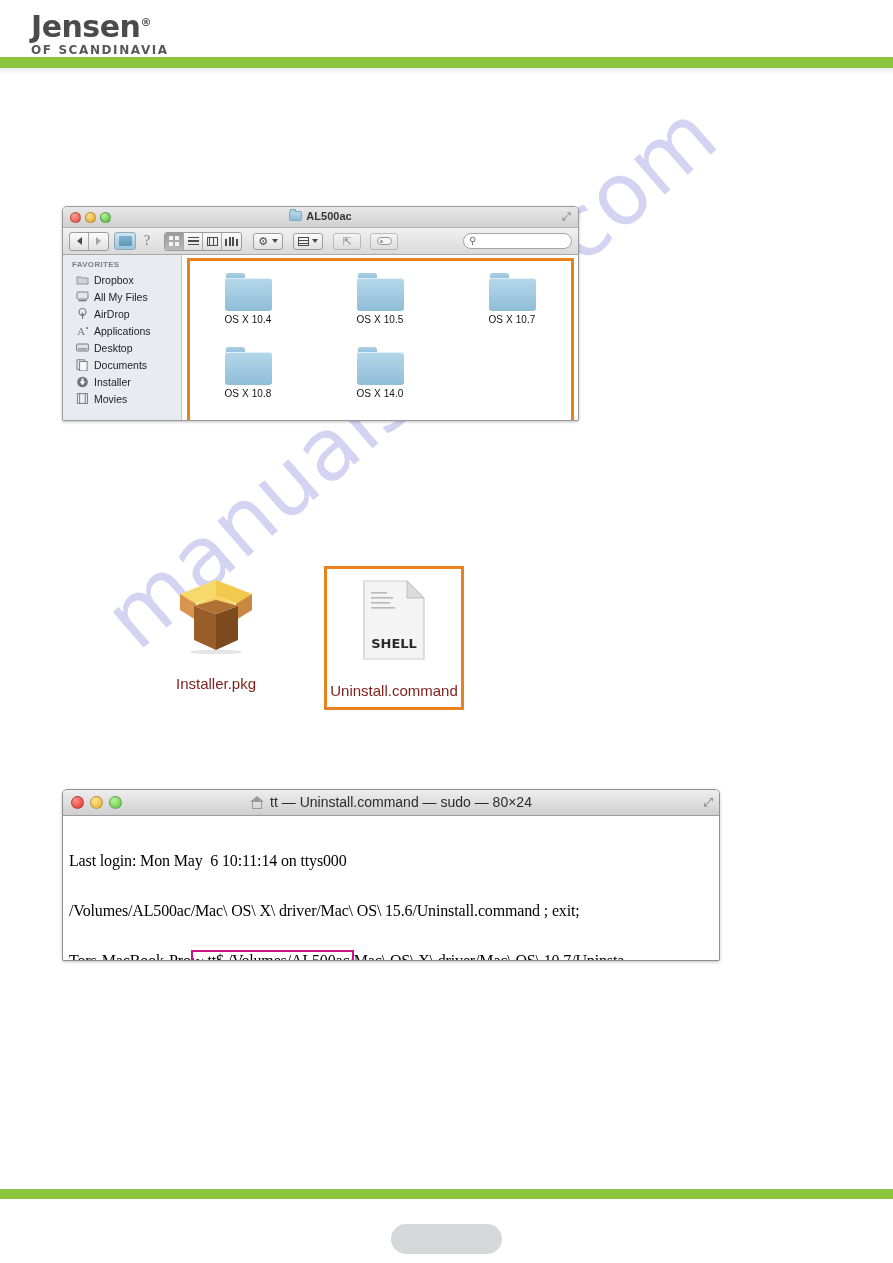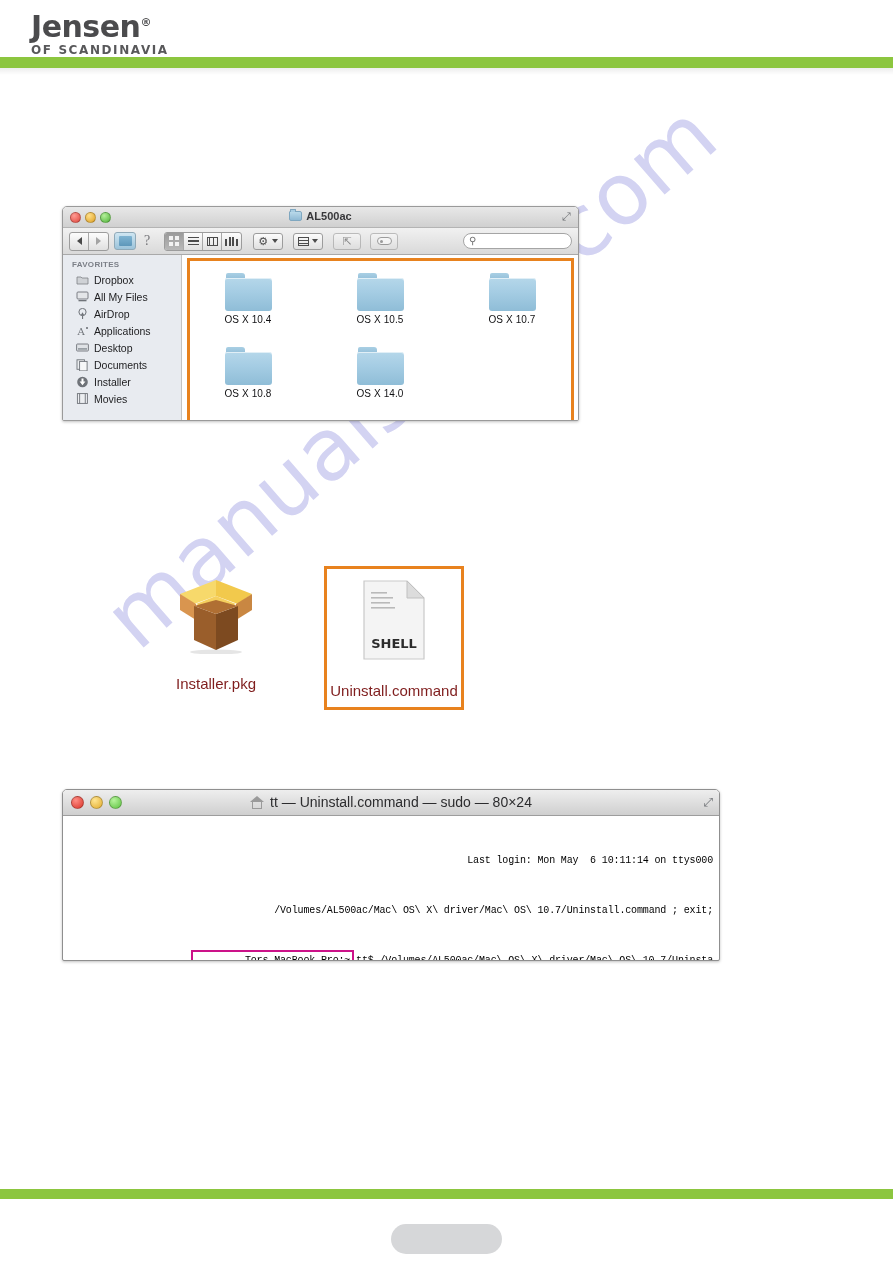--- a/index.html
+++ b/index.html
@@ -556,28 +556,27 @@
     box-sizing: border-box;
   }
   .term-fullscreen {
     position: absolute;
     right: 6px; top: 5px;
     font-size: 12px;
     color: #6f7276;
   }
   .term-body {
     padding: 4px 6px 0 6px;
-    font-family: Liberation Mono, monospace;
-    font-size: 10px;
+    font-family: Liberation Serif, serif;
+    font-size: 16px;
     line-height: 16.6px;
     color: #000000;
     white-space: pre;
     position: relative;
     letter-spacing: -0.15px;
-    text-align: right;
   }
   .pwd-highlight {
     position: absolute;
     left: 128px;
     top: 134px;
     width: 163px;
     height: 22px;
     border: 2px solid #cc1289;
     box-sizing: border-box;
     z-index: 3;
@@ -857,21 +856,21 @@
           <span class="roof"></span>
           <span class="wall"></span>
         </span>
       <span>tt — Uninstall.command — sudo — 80×24</span>
     </div>
     <div class="term-fullscreen">⤢</div>
   </div>
 
   <div class="term-body">
     <div>Last login: Mon May  6 10:11:14 on ttys000</div>
-    <div>/Volumes/AL500ac/Mac\ OS\ X\ driver/Mac\ OS\ 10.7/Uninstall.command ; exit;</div>
+    <div>/Volumes/AL500ac/Mac\ OS\ X\ driver/Mac\ OS\ 15.6/Uninstall.command ; exit;</div>
     <div>Tors-MacBook-Pro:~ tt$ /Volumes/AL500ac/Mac\ OS\ X\ driver/Mac\ OS\ 10.7/Uninsta</div>
     
     
     
     
     
     <div class="pwd-highlight"></div>
   </div>
 </div>
 

